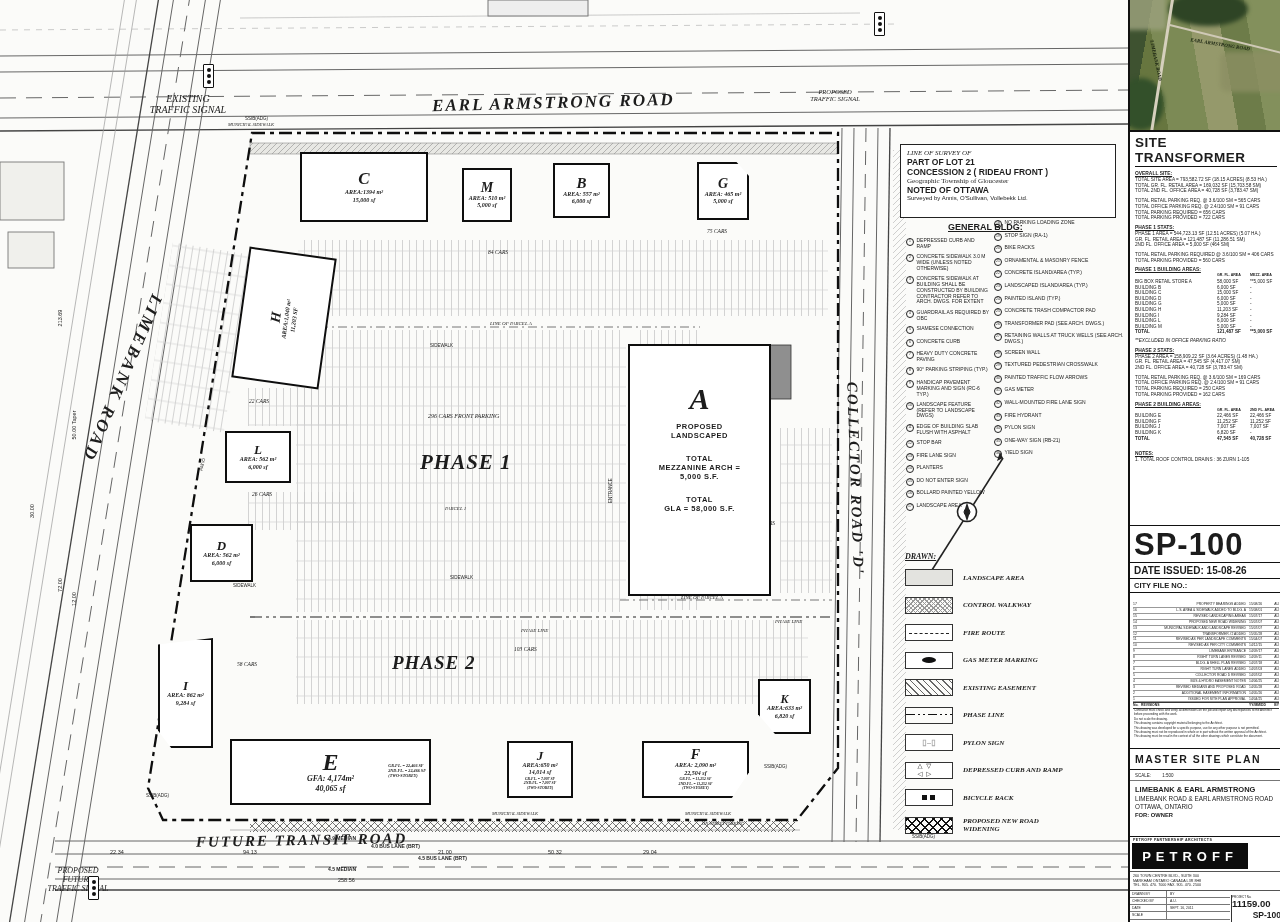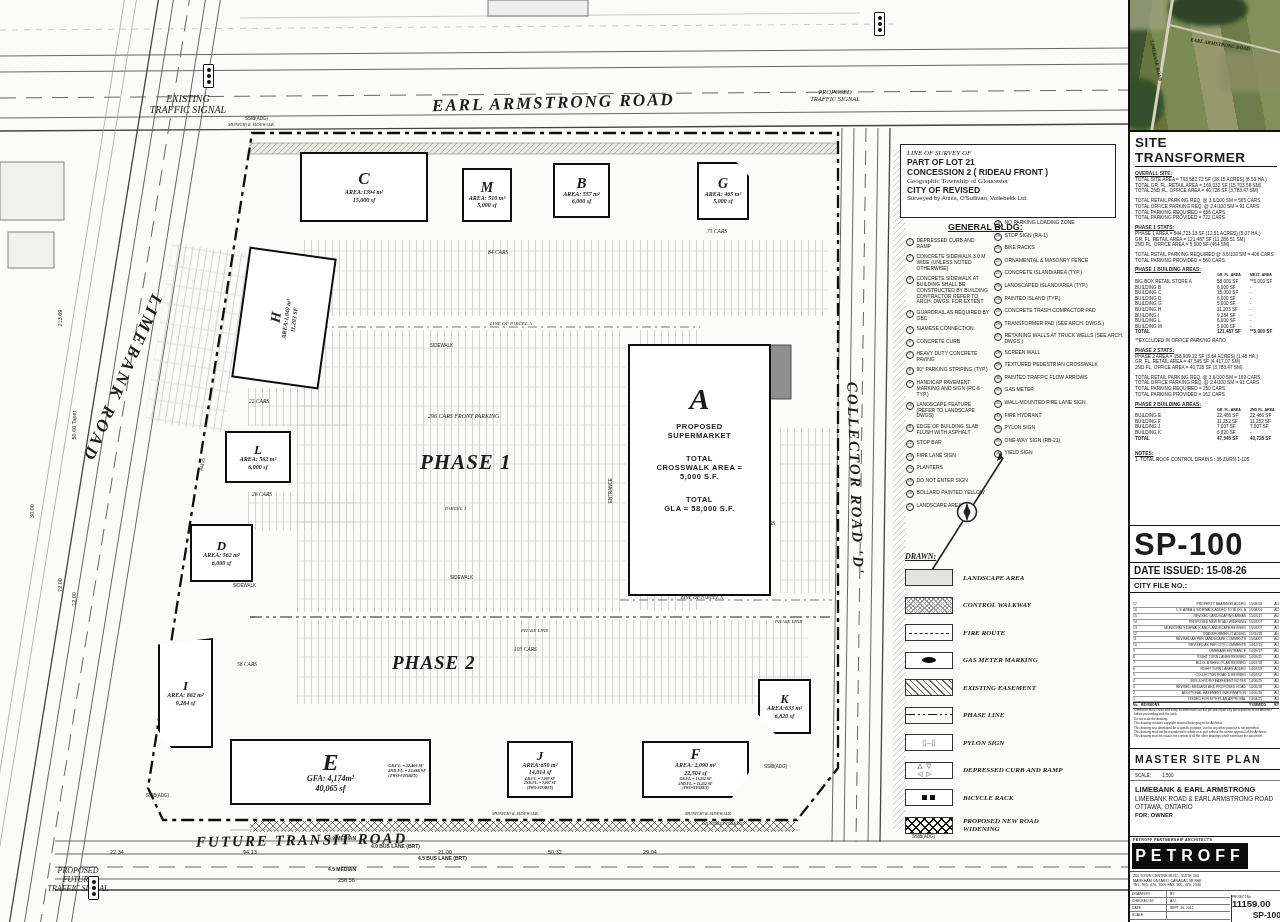--- a/index.html
+++ b/index.html
@@ -152,21 +152,21 @@
   #master{position:absolute;left:0;top:748px;width:152px;}
   #master .mtitle{font-size:10.5px;font-weight:bold;letter-spacing:1.5px;border-top:1.2px solid #111;border-bottom:1.2px solid #111;padding:4px 5px;}
   #master .mscale{font-size:4.5px;padding:3px 5px 2px;border-bottom:0.8px solid #777;}
   #master .mscale span{margin-right:10px;}
   #master .mproj{font-size:7.5px;font-weight:bold;padding:4px 5px 0;}
   #master .maddr{font-size:6.3px;padding:1px 5px 0;line-height:7.5px;}
   #master .mfor{font-size:5.8px;font-weight:bold;padding:2px 5px 3px;}
   
   #firm{position:absolute;left:0;top:836px;width:152px;height:86px;border-top:1.5px solid #111;}
   #firm .fhead{font-size:3.6px;font-weight:bold;padding:1px 3px;letter-spacing:0.4px;}
-  #firm .flogo{margin:0 2px;width:116px;height:26px;background:#0d0d0d;color:#fff;display:flex;align-items:center;justify-content:center;font-size:16px;font-weight:bold;letter-spacing:5px;}
+  #firm .flogo{margin:0 2px;width:116px;height:26px;background:#0d0d0d;color:#fff;display:flex;align-items:center;justify-content:center;font-size:13px;font-weight:bold;letter-spacing:5px;}
   #firm .faddr{font-size:3.7px;line-height:4.6px;padding:2px 3px;border-bottom:0.8px solid #555;}
   .frow{display:flex;font-size:3.4px;line-height:6.2px;border-bottom:0.5px solid #777;width:100px;}
   .frow .fl{width:34px;border-right:0.5px solid #777;padding-left:2px;} .frow .fv{flex:1;padding-left:3px;}
   #fright{position:absolute;right:0;top:58px;width:50px;border-left:1px solid #333;height:28px;}
   #fright .plab{font-size:3px;} 
   #fright .pno{font-size:9.5px;font-weight:bold;line-height:10px;}
   #fright .dno{font-size:8.5px;font-weight:bold;text-align:right;padding-right:1px;line-height:12px;}
   #firmlogo-wrap{border-bottom:0.8px solid #555;padding-bottom:2px;}
 </style>
 </head>
@@ -400,36 +400,36 @@
       <div class="bfl">(TWO-STOREY)</div>
     </div>
     <div class="bldg" id="bK">
       <div class="bletter">K</div>
       <div class="barea">AREA:633 m²</div>
       <div class="barea">6,820 sf</div>
     </div>
     <div class="bldg" id="bA">
       <div class="bletter">A</div>
       <div class="aline">PROPOSED</div>
-      <div class="aline">SUPERMARKET</div>
+      <div class="aline">LANDSCAPED</div>
       <div class="agap"></div>
       <div class="aline">TOTAL</div>
-      <div class="aline">CROSSWALK AREA =</div>
+      <div class="aline">MEZZANINE ARCH =</div>
       <div class="aline">5,000 S.F.</div>
       <div class="agap"></div>
       <div class="aline">TOTAL</div>
       <div class="aline">GLA = 58,000 S.F.</div>
     </div>
 
     <div id="survey">
       <div class="s1">LINE OF SURVEY OF</div>
       <div class="s2">PART OF LOT 21</div>
       <div class="s2">CONCESSION 2 ( RIDEAU FRONT )</div>
       <div class="s4">Geographic Township of Gloucester</div>
-      <div class="s2">CITY OF REVISED</div>
+      <div class="s2">NOTED OF OTTAWA</div>
       <div class="s6">Surveyed by Annis, O'Sullivan, Vollebekk Ltd.</div>
     </div>
 
     <div id="gnotes">
       <div class="gtitle">GENERAL BLDG:</div>
       <div class="ncol" id="ncol1">
 
           <div class="note">
             <span class="nm">1</span>
             <span class="ntext">DEPRESSED CURB AND RAMP</span>

